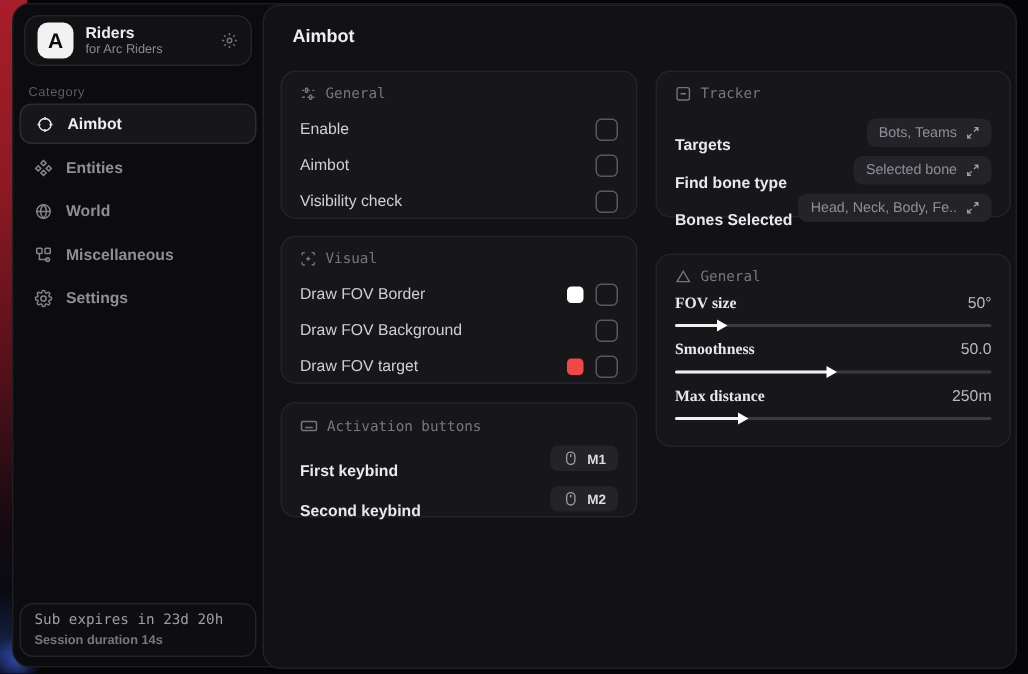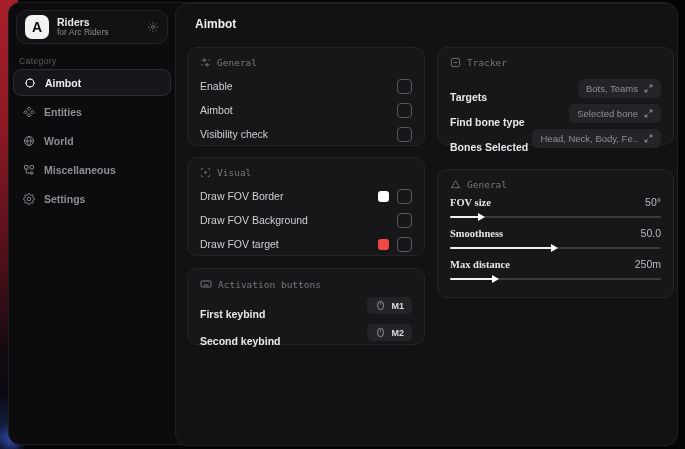--- a/index.html
+++ b/index.html
@@ -163,20 +163,24 @@
           <span class="nicon">
             <svg width="12" height="12" viewBox="0 0 24 24" fill="none" stroke="currentColor" stroke-width="2">
               <circle cx="12" cy="12" r="3.5"></circle>
                 <path d="M19.4 15a1.7 1.7 0 0 0 .34 1.87l.06.06a2 2 0 1 1-2.83 2.83l-.06-.06a1.7 1.7 0 0 0-1.87-.34 1.7 1.7 0 0 0-1 1.55V21a2 2 0 1 1-4 0v-.09a1.7 1.7 0 0 0-1-1.55 1.7 1.7 0 0 0-1.87.34l-.06.06a2 2 0 1 1-2.83-2.83l.06-.06a1.7 1.7 0 0 0 .34-1.87 1.7 1.7 0 0 0-1.55-1H3a2 2 0 1 1 0-4h.09a1.7 1.7 0 0 0 1.55-1 1.7 1.7 0 0 0-.34-1.87l-.06-.06a2 2 0 1 1 2.83-2.83l.06.06a1.7 1.7 0 0 0 1.87.34h.01a1.7 1.7 0 0 0 1-1.55V3a2 2 0 1 1 4 0v.09a1.7 1.7 0 0 0 1 1.55 1.7 1.7 0 0 0 1.87-.34l.06-.06a2 2 0 1 1 2.83 2.83l-.06.06a1.7 1.7 0 0 0-.34 1.87v.01a1.7 1.7 0 0 0 1.55 1H21a2 2 0 1 1 0 4h-.09a1.7 1.7 0 0 0-1.55 1z"></path>
             </svg>
           </span>
           <span>Settings</span>
         </div>
       </div>
 
+      <div class="sub-card">
+        <div class="sub-line1">Sub expires in 23d 20h</div>
+        <div class="sub-line2">Session duration 14s</div>
+      </div>
     </div>
 
     <div class="main">
       <div class="page-title">Aimbot</div>
 
       <div class="card card-general">
         <div class="sec-head">
           <span class="sicon">
             <svg width="11" height="11" viewBox="0 0 24 24" fill="none" stroke="currentColor" stroke-width="2">
               <path d="M3 7h3M10 7h4M18 7h3M3 17h4M11 17h3M18 17h3"></path>

